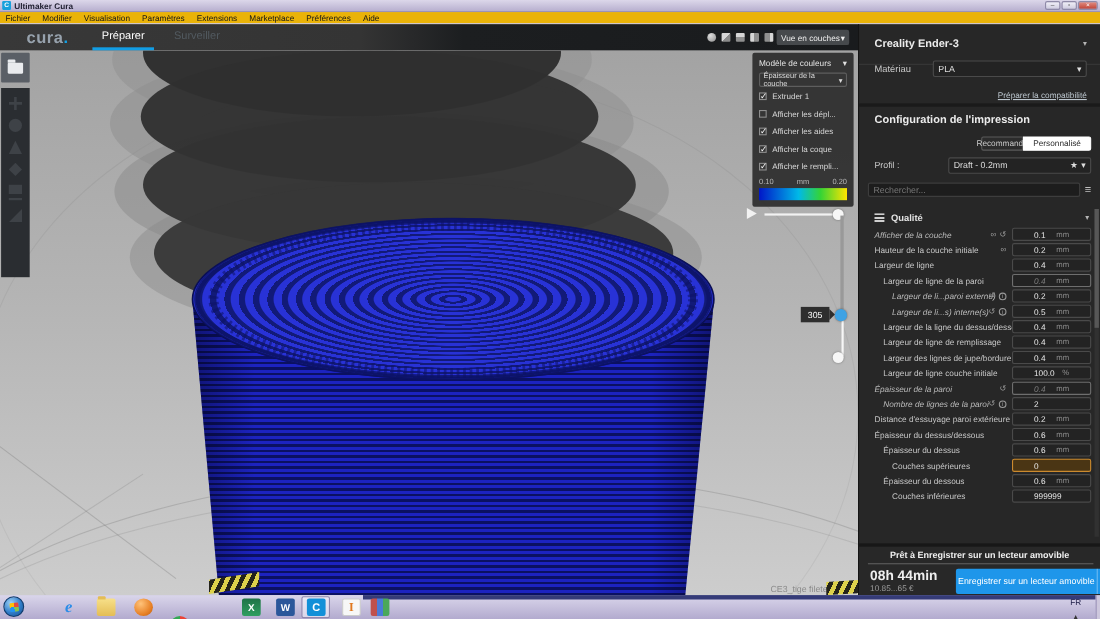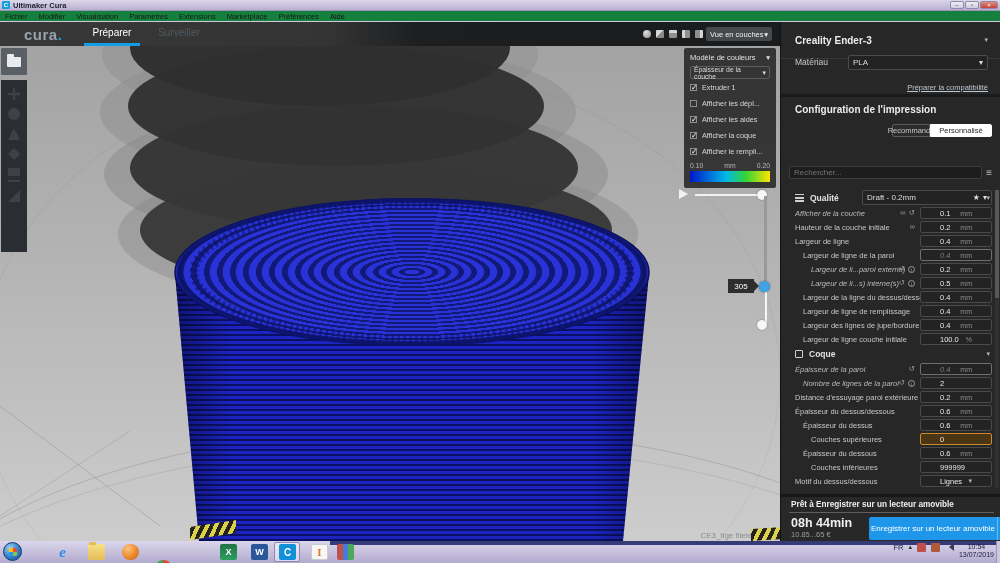--- a/index.html
+++ b/index.html
@@ -11,21 +11,21 @@
     border-bottom:1px solid #9b93b5;box-sizing:border-box;}
   .tb-ic{width:8px;height:8px;margin:0 3px 0 2px;background:#18a0dc;color:#fff;
     font-size:6px;font-weight:bold;text-align:center;line-height:8px;border-radius:1px;}
   .tb-title{font-size:7.5px;color:#1d1d2e;font-weight:bold;}
   .tb-btns{margin-left:auto;display:flex;gap:1px;padding-right:2px;}
   .wb{width:14px;height:8px;border:1px solid #8f8aa8;box-sizing:border-box;
     background:linear-gradient(#f0eff7,#cfcce0);border-radius:2px;font-size:6px;
     line-height:6px;text-align:center;color:#444;}
   .wb.close{background:linear-gradient(#e28b80,#bf4437);color:#fff;width:18px;}
   
-  #menubar{position:absolute;left:0;top:11px;width:1000px;height:11px;background:#15803d;
+  #menubar{position:absolute;left:0;top:11px;width:1000px;height:11px;background:#eab308;
     border-bottom:1px solid #cfc9dd;box-sizing:border-box;display:flex;align-items:center;gap:11px;
     padding-left:5px;}
   #menubar span{font-size:7.5px;color:#161616;}
   
   #appheader{position:absolute;left:0;top:22px;width:780px;height:24px;
     background:linear-gradient(90deg,#383838 0%,#343434 42%,#1c1e20 54%,#191b1d 100%);}
   .logo{position:absolute;left:24px;top:4px;font-size:15px;font-weight:bold;color:#97a2ad;letter-spacing:.5px;}
   .logo b{color:#12a2e8;}
   .tab{position:absolute;top:0;height:21px;font-size:10px;display:flex;align-items:center;justify-content:center;}
   .tab.prepare{left:84px;width:56px;color:#fff;border-bottom:3px solid #129de4;}
@@ -109,21 +109,21 @@
   .compat{top:54px;text-align:right;padding-right:12px;}
   .compat a{font-size:7.5px;color:#bcc6ce;text-decoration:underline;}
   .bigdiv{top:72px;height:3px;background:#1a1a1a;}
   .cfg-title{top:82px;padding-left:14px;font-size:10px;font-weight:bold;color:#ececec;}
   .modes{top:102px;display:flex;justify-content:flex-end;padding-right:8px;}
   .mbtn{height:13px;font-size:7.5px;display:flex;align-items:center;justify-content:center;box-sizing:border-box;}
   .mbtn.rec{width:38px;border:1px solid #5a5a5a;color:#c8c8c8;background:#2c2c2c;border-radius:2px 0 0 2px;}
   .mbtn.cus{width:62px;background:#fff;color:#2b2b2b;border:1px solid #fff;border-radius:0 2px 2px 0;}
   .profile{top:121px;display:flex;align-items:center;padding:0 8px 0 14px;}
   .profile .lab{font-size:8px;color:#c9c9c9;}
-  .profile .sel{width:130px;margin-top:47px;}
+  .profile .sel{width:130px;}
   .selic{display:flex;gap:3px;align-items:center;}
   .star{font-size:7px;color:#c9c9c9;}
   .searchrow{top:144px;display:flex;align-items:center;padding:0 8px;gap:4px;}
   .search{flex:1;height:13px;background:#1d1d1d;border:1px solid #3d3d3d;border-radius:2px;color:#9a9a9a;
     font-size:8px;padding:0 4px;font-family:"Liberation Sans",sans-serif;box-sizing:border-box;outline:none;}
   .hamb{font-size:10px;color:#c0c0c0;}
   
   .slist{position:absolute;left:0;top:168px;width:100%;}
   .sec-h{height:16px;display:flex;align-items:center;padding-left:14px;}
   .sec-h b{font-size:8.5px;color:#e2e2e2;margin-left:6px;}
@@ -141,21 +141,21 @@
   .sf{position:absolute;right:8px;width:72px;height:12px;border:1px solid #4a4a4a;background:#232323;
     border-radius:2px;display:flex;align-items:center;justify-content:space-between;
     padding:0 19px;box-sizing:border-box;}
   .sv{font-size:7.5px;color:#e8e8e8;} .su{font-size:7px;color:#8f8f8f;}
   .sf.dis{border-color:#6e6e6e;} .sf.dis .sv{color:#7d7d7d;font-style:italic;}
   .sf.hl{background:#4a3514;border-color:#cc8a2e;}
   .sbar{position:absolute;right:1px;top:168px;width:4px;height:298px;background:#313131;}
   .sbar .thumb{width:4px;height:108px;background:#575757;}
   
   .outblock{position:absolute;left:0;top:472px;width:100%;height:47px;border-top:3px solid #171717;box-sizing:border-box;background:#282828;}
-  .status{margin:3px 10px 0 10px;font-size:8.2px;font-weight:bold;color:#f0f0f0;white-space:nowrap;}
+  .status{margin:3px 10px 0 10px;font-size:8.2px;font-weight:bold;color:#f0f0f0;white-space:nowrap;text-align:center;}
   .groove{margin:3px 6px 0 8px;height:1px;background:#5f5f5f;}
   .time{position:absolute;left:10px;top:19px;font-size:12.5px;font-weight:bold;color:#efefef;}
   .usage{position:absolute;left:10px;top:33px;font-size:7.5px;color:#9a9a9a;}
   .savebtn{position:absolute;left:68px;top:20px;width:145px;height:23px;background:#1e96ea;border-radius:2px;
     display:flex;align-items:center;margin-left:20px;}
   .savebtn .lbl{flex:1;text-align:center;font-size:8px;color:#fff;}
   .savebtn .dd{width:16px;height:100%;border-left:1px solid rgba(255,255,255,.35);display:flex;
     align-items:center;justify-content:center;color:#fff;font-size:7px;}
   
   #taskbar{position:absolute;left:0;top:541px;width:1000px;height:22px;
@@ -175,21 +175,21 @@
   .tico.chrome{border-radius:50%;background:conic-gradient(#ea4335 0 33%,#fbbc05 0 66%,#34a853 0);position:relative;}
   .tico.chrome:after{content:'';position:absolute;left:4.5px;top:4px;width:8px;height:8px;border-radius:50%;
     background:radial-gradient(circle,#4285f4 0 38%,#fff 40%);}
   .tico.excel{background:linear-gradient(#1f7246,#2f9e60);font-size:9px;}
   .tico.word{background:#2b579a;font-size:9px;}
   .tico.cura{background:#1290d8;font-size:10px;}
   .activebox{position:absolute;left:274px;top:1px;width:26px;height:20px;background:rgba(250,250,255,.55);
     border:1px solid #8f88ad;border-radius:2px;box-sizing:border-box;}
   .tico.inst{background:#f7f7f7;border:1px solid #ccc;color:#e07820;font-family:"Liberation Serif",serif;font-size:11px;box-sizing:border-box;}
   .tico.rar{background:linear-gradient(90deg,#c0504d 0 34%,#4a7ad8 34% 67%,#4aa85a 67%);}
-  .tray{position:absolute;right:3px;top:2px;height:18px;display:flex;align-items:flex-start;gap:5px;}
+  .tray{position:absolute;right:3px;top:2px;height:18px;display:flex;align-items:center;gap:5px;flex-direction:column;}
   .tray .fr{font-size:7.5px;color:#20204a;}
   .tray .up{font-size:7px;color:#333;}
   .mi{width:9px;height:9px;border-radius:1px;}
   .mi.m1{background:#c0504d;} .mi.m2{background:#b05a3c;}
   .spk{width:0;height:0;border:4px solid transparent;border-right:5px solid #3a3a52;}
   .clock{text-align:center;line-height:8px;padding-right:3px;}
   .clock div{font-size:7px;color:#1c1c3a;}
   .deskbtn{position:absolute;right:0;top:0;width:3px;height:22px;background:#cdc7dd;border-left:1px solid #9a92b8;}
 </style>
 </head>
@@ -467,25 +467,20 @@
           </div>
       </div>
       <div class="sr i1">
         <span class="sl">Largeur de ligne couche initiale</span>
         <div class="sf">
             <span class="sv">100.0</span>
             <span class="su">%</span>
           </div>
       </div>
 
-      <div class="sec-h">
-        <span class="shicon"></span>
-        <b>Coque</b>
-        <span class="chev">▾</span>
-      </div>
       <div class="sr">
         <span class="sl it">Épaisseur de la paroi</span>
         <span class="ricw">
             <span class="ric">↺</span>
           </span>
         <div class="sf dis">
             <span class="sv">0.4</span>
             <span class="su">mm</span>
           </div>
       </div>
@@ -533,27 +528,20 @@
         <div class="sf">
             <span class="sv">0.6</span>
             <span class="su">mm</span>
           </div>
       </div>
       <div class="sr i2">
         <span class="sl">Couches inférieures</span>
         <div class="sf">
             <span class="sv">999999</span>
             <span class="su"></span>
-          </div>
-      </div>
-      <div class="sr">
-        <span class="sl">Motif du dessus/dessous</span>
-        <div class="sf">
-            <span class="sv">Lignes</span>
-            <span class="chev">▾</span>
           </div>
       </div>
     </div>
     <div class="sbar">
         <div class="thumb"></div>
       </div>
 
     <div class="outblock">
       <div class="status">Prêt à Enregistrer sur un lecteur amovible</div>
       <div class="groove"></div>

